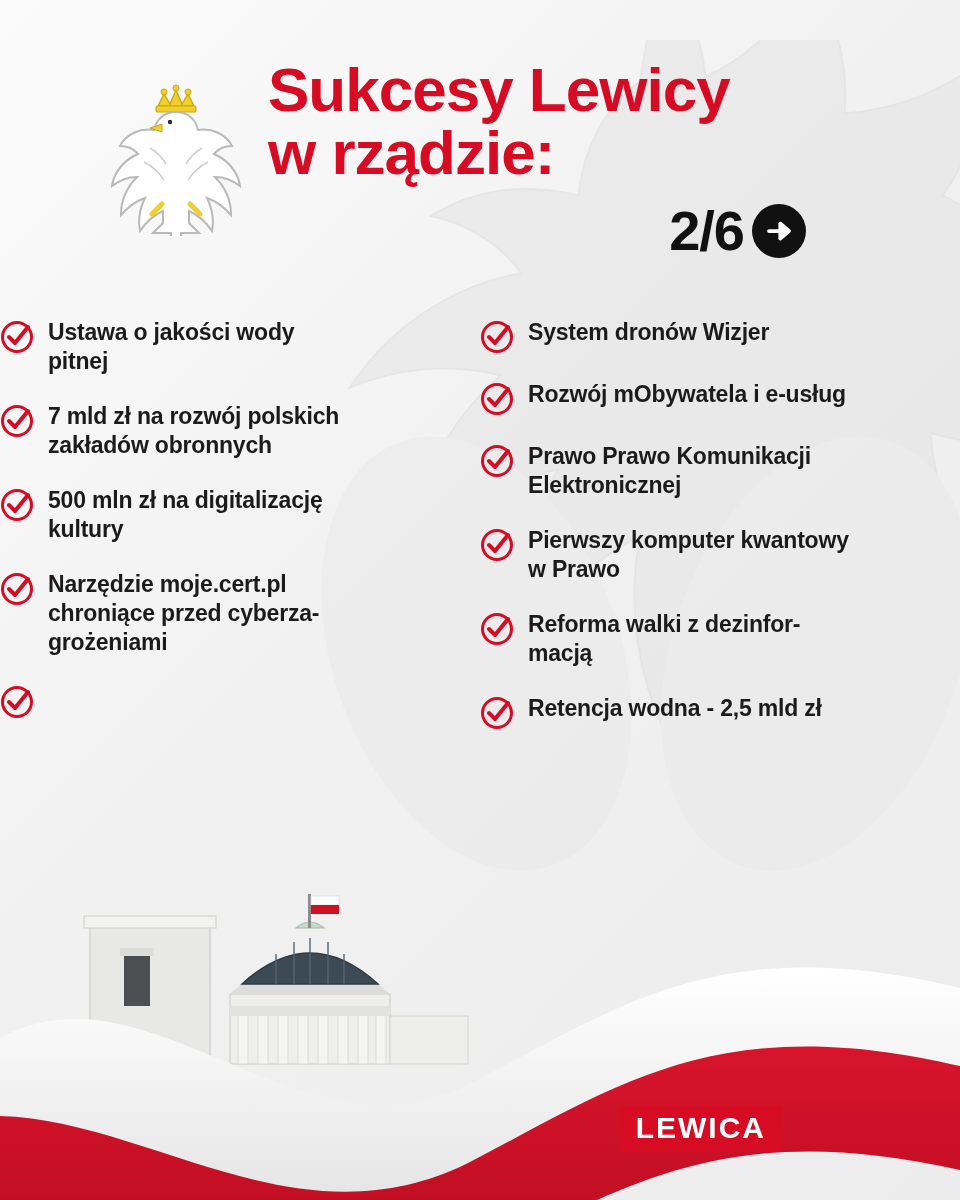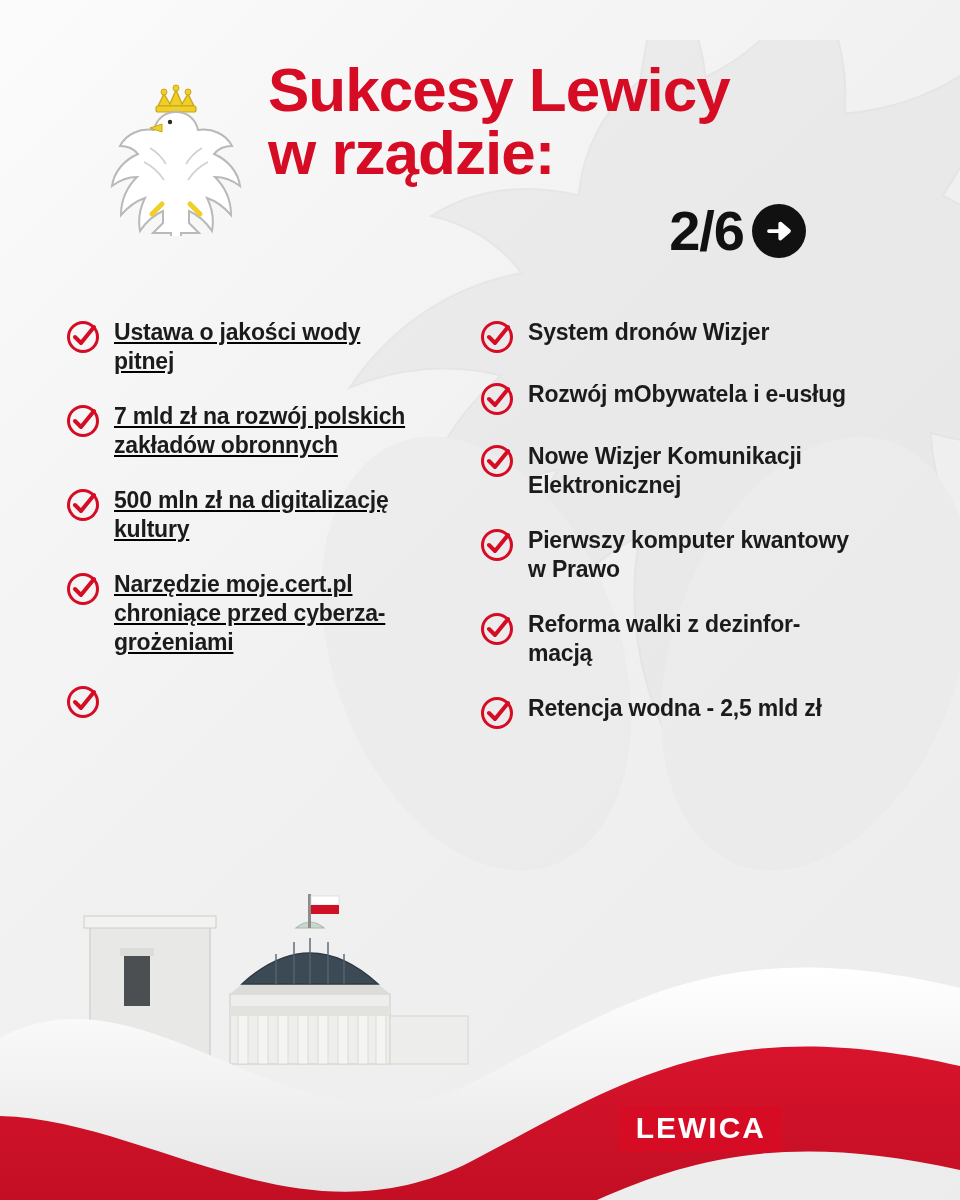--- a/index.html
+++ b/index.html
@@ -98,21 +98,21 @@
   .columns {
     position: absolute;
     top: 318px;
     left: 0;
     width: 960px;
     display: flex;
   }
   .col {
     box-sizing: border-box;
   }
-  .col-left { width: 470px; padding-left: 66px; padding-right: 10px; text-decoration: underline; }
+  .col-left { width: 470px; padding-right: 10px; }
   .col-right { width: 490px; padding-left: 10px; padding-right: 28px; }
 
   .item {
     display: flex;
     align-items: flex-start;
     margin-bottom: 26px;
   }
   .check {
     flex: 0 0 auto;
     width: 34px;
@@ -304,21 +304,21 @@
         </span>
         <span class="item-text">Rozwój mObywatela i e-usług</span>
       </div>
       <div class="item">
         <span class="check">
           <svg viewBox="0 0 34 34" xmlns="http://www.w3.org/2000/svg">
             <circle cx="17" cy="17" r="14.5" fill="none" stroke="#d60b24" stroke-width="3"></circle>
             <path d="M9 17 l6 6 L28 7" fill="none" stroke="#d60b24" stroke-width="4" stroke-linecap="round" stroke-linejoin="round"></path>
           </svg>
         </span>
-        <span class="item-text">Nowe Wizjer Komunikacji
+        <span class="item-text">Prawo Prawo Komunikacji
 Elektronicznej</span>
       </div>
       <div class="item">
         <span class="check">
           <svg viewBox="0 0 34 34" xmlns="http://www.w3.org/2000/svg">
             <circle cx="17" cy="17" r="14.5" fill="none" stroke="#d60b24" stroke-width="3"></circle>
             <path d="M9 17 l6 6 L28 7" fill="none" stroke="#d60b24" stroke-width="4" stroke-linecap="round" stroke-linejoin="round"></path>
           </svg>
         </span>
         <span class="item-text">Pierwszy komputer kwantowy

